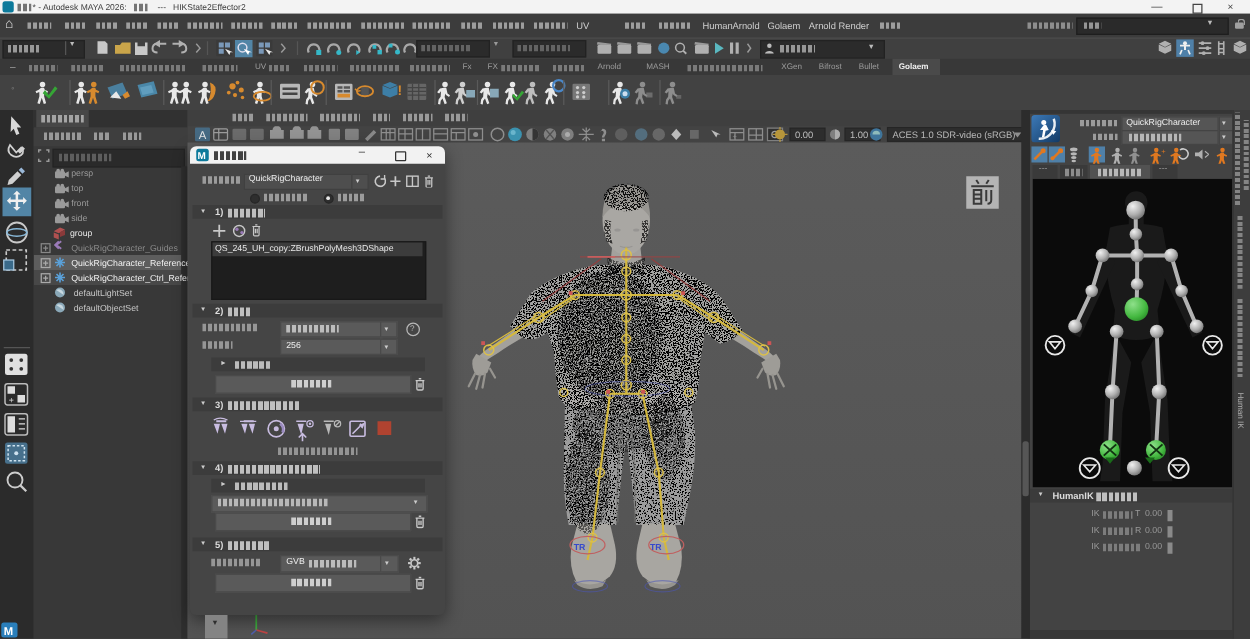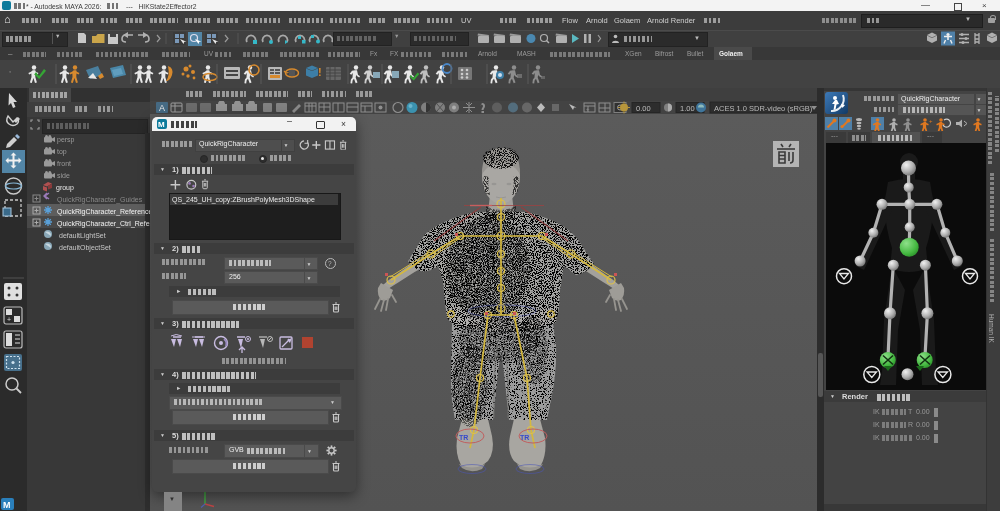--- a/index.html
+++ b/index.html
@@ -32,21 +32,21 @@
 <div class="j" style="left:217px;top:17.5px;width:22px;height:5.5px;color:#cfcfcf"></div>
 <div class="j" style="left:246px;top:17.5px;width:35px;height:5.5px;color:#cfcfcf"></div>
 <div class="j" style="left:289px;top:17.5px;width:35px;height:5.5px;color:#cfcfcf"></div>
 <div class="j" style="left:330px;top:17.5px;width:31px;height:5.5px;color:#cfcfcf"></div>
 <div class="j" style="left:369px;top:17.5px;width:17px;height:5.5px;color:#cfcfcf"></div>
 <div class="j" style="left:394px;top:17.5px;width:26px;height:5.5px;color:#cfcfcf"></div>
 <div class="j" style="left:427px;top:17.5px;width:27px;height:5.5px;color:#cfcfcf"></div>
 <div class="t" style="left:461px;top:16px;font-size:7.5px;color:#cfcfcf">UV</div>
 <div class="j" style="left:500px;top:17.5px;width:17px;height:5.5px;color:#cfcfcf"></div>
 <div class="j" style="left:527px;top:17.5px;width:25px;height:5.5px;color:#cfcfcf"></div>
-<div class="t" style="left:562px;top:16px;font-size:7.5px;color:#cfcfcf">Flow</div>
+<div class="t" style="left:562px;top:16px;font-size:7.5px;color:#cfcfcf">Human</div>
 <div class="t" style="left:586px;top:16px;font-size:7.5px;color:#cfcfcf">Arnold</div>
 <div class="t" style="left:614px;top:16px;font-size:7.5px;color:#cfcfcf">Golaem</div>
 <div class="t" style="left:647px;top:16px;font-size:7.5px;color:#cfcfcf">Arnold Render</div>
 <div class="j" style="left:704px;top:17.5px;width:16px;height:5.5px;color:#cfcfcf"></div>
 <div class="j" style="left:822px;top:17.5px;width:36px;height:5.5px;color:#b8b8b8"></div>
 <div class="ab" style="left:861px;top:14px;width:120px;height:12px;background:#2a2a2a;border:1px solid #1e1e1e"></div>
 <div class="j" style="left:867px;top:17.5px;width:14px;height:5.5px;color:#cccccc"></div>
 <div class="t" style="left:965px;top:16px;font-size:6px;color:#bbb">▼</div>
 <div class="ab" style="left:988px;top:18px;width:7px;height:5px;background:#a0a0a0;border-radius:1px"></div>
 <div class="ab" style="left:989.5px;top:15px;width:4px;height:4px;border:1px solid #a0a0a0;border-radius:50% 50% 0 0;border-bottom:none"></div>
@@ -789,21 +789,21 @@
         <circle cx="942.9" cy="374.5" r="8"></circle>
  </g>
  <g fill="#e8e8e8">
   <path d="M839.5 273.5 h9 l-4.5 5.5 z M965.5 273.5 h9 l-4.5 5.5 z" fill="none" stroke="#e8e8e8" stroke-width="1.3"></path>
   <path d="M867 372 h9.5 l-4.7 5.5 z M938 372 h9.5 l-4.7 5.5 z" fill="none" stroke="#e8e8e8" stroke-width="1.3"></path>
  </g>
 </svg>
 
 <div class="ab" style="left:824px;top:391px;width:162px;height:11px;background:#3b3b3b"></div>
 <div class="t" style="left:830px;top:393px;font-size:5px;color:#ccc">▼</div>
-<div class="t" style="left:842px;top:392px;font-size:7.5px;font-weight:bold;color:#dcdcdc">Render</div>
+<div class="t" style="left:842px;top:392px;font-size:7.5px;font-weight:bold;color:#dcdcdc">HumanIK</div>
 <div class="jb" style="left:877px;top:394px;width:33px;height:6.5px;color:#dcdcdc"></div>
 <div class="t" style="left:873px;top:408px;font-size:7px;color:#9a9a9a">IK</div>
     <div class="j" style="left:882px;top:409px;width:24px;height:6px;color:#9a9a9a"></div>
     <div class="t" style="left:908px;top:408px;font-size:7px;color:#9a9a9a">T</div>
 <div class="t" style="left:916px;top:408px;font-size:7px;color:#9a9a9a">0.00</div>
 <div class="ab" style="left:934px;top:407.5px;width:4px;height:9px;background:#8a8a8a"></div>
 <div class="t" style="left:873px;top:421px;font-size:7px;color:#9a9a9a">IK</div>
     <div class="j" style="left:882px;top:422px;width:24px;height:6px;color:#9a9a9a"></div>
     <div class="t" style="left:908px;top:421px;font-size:7px;color:#9a9a9a">R</div>
 <div class="t" style="left:916px;top:421px;font-size:7px;color:#9a9a9a">0.00</div>

